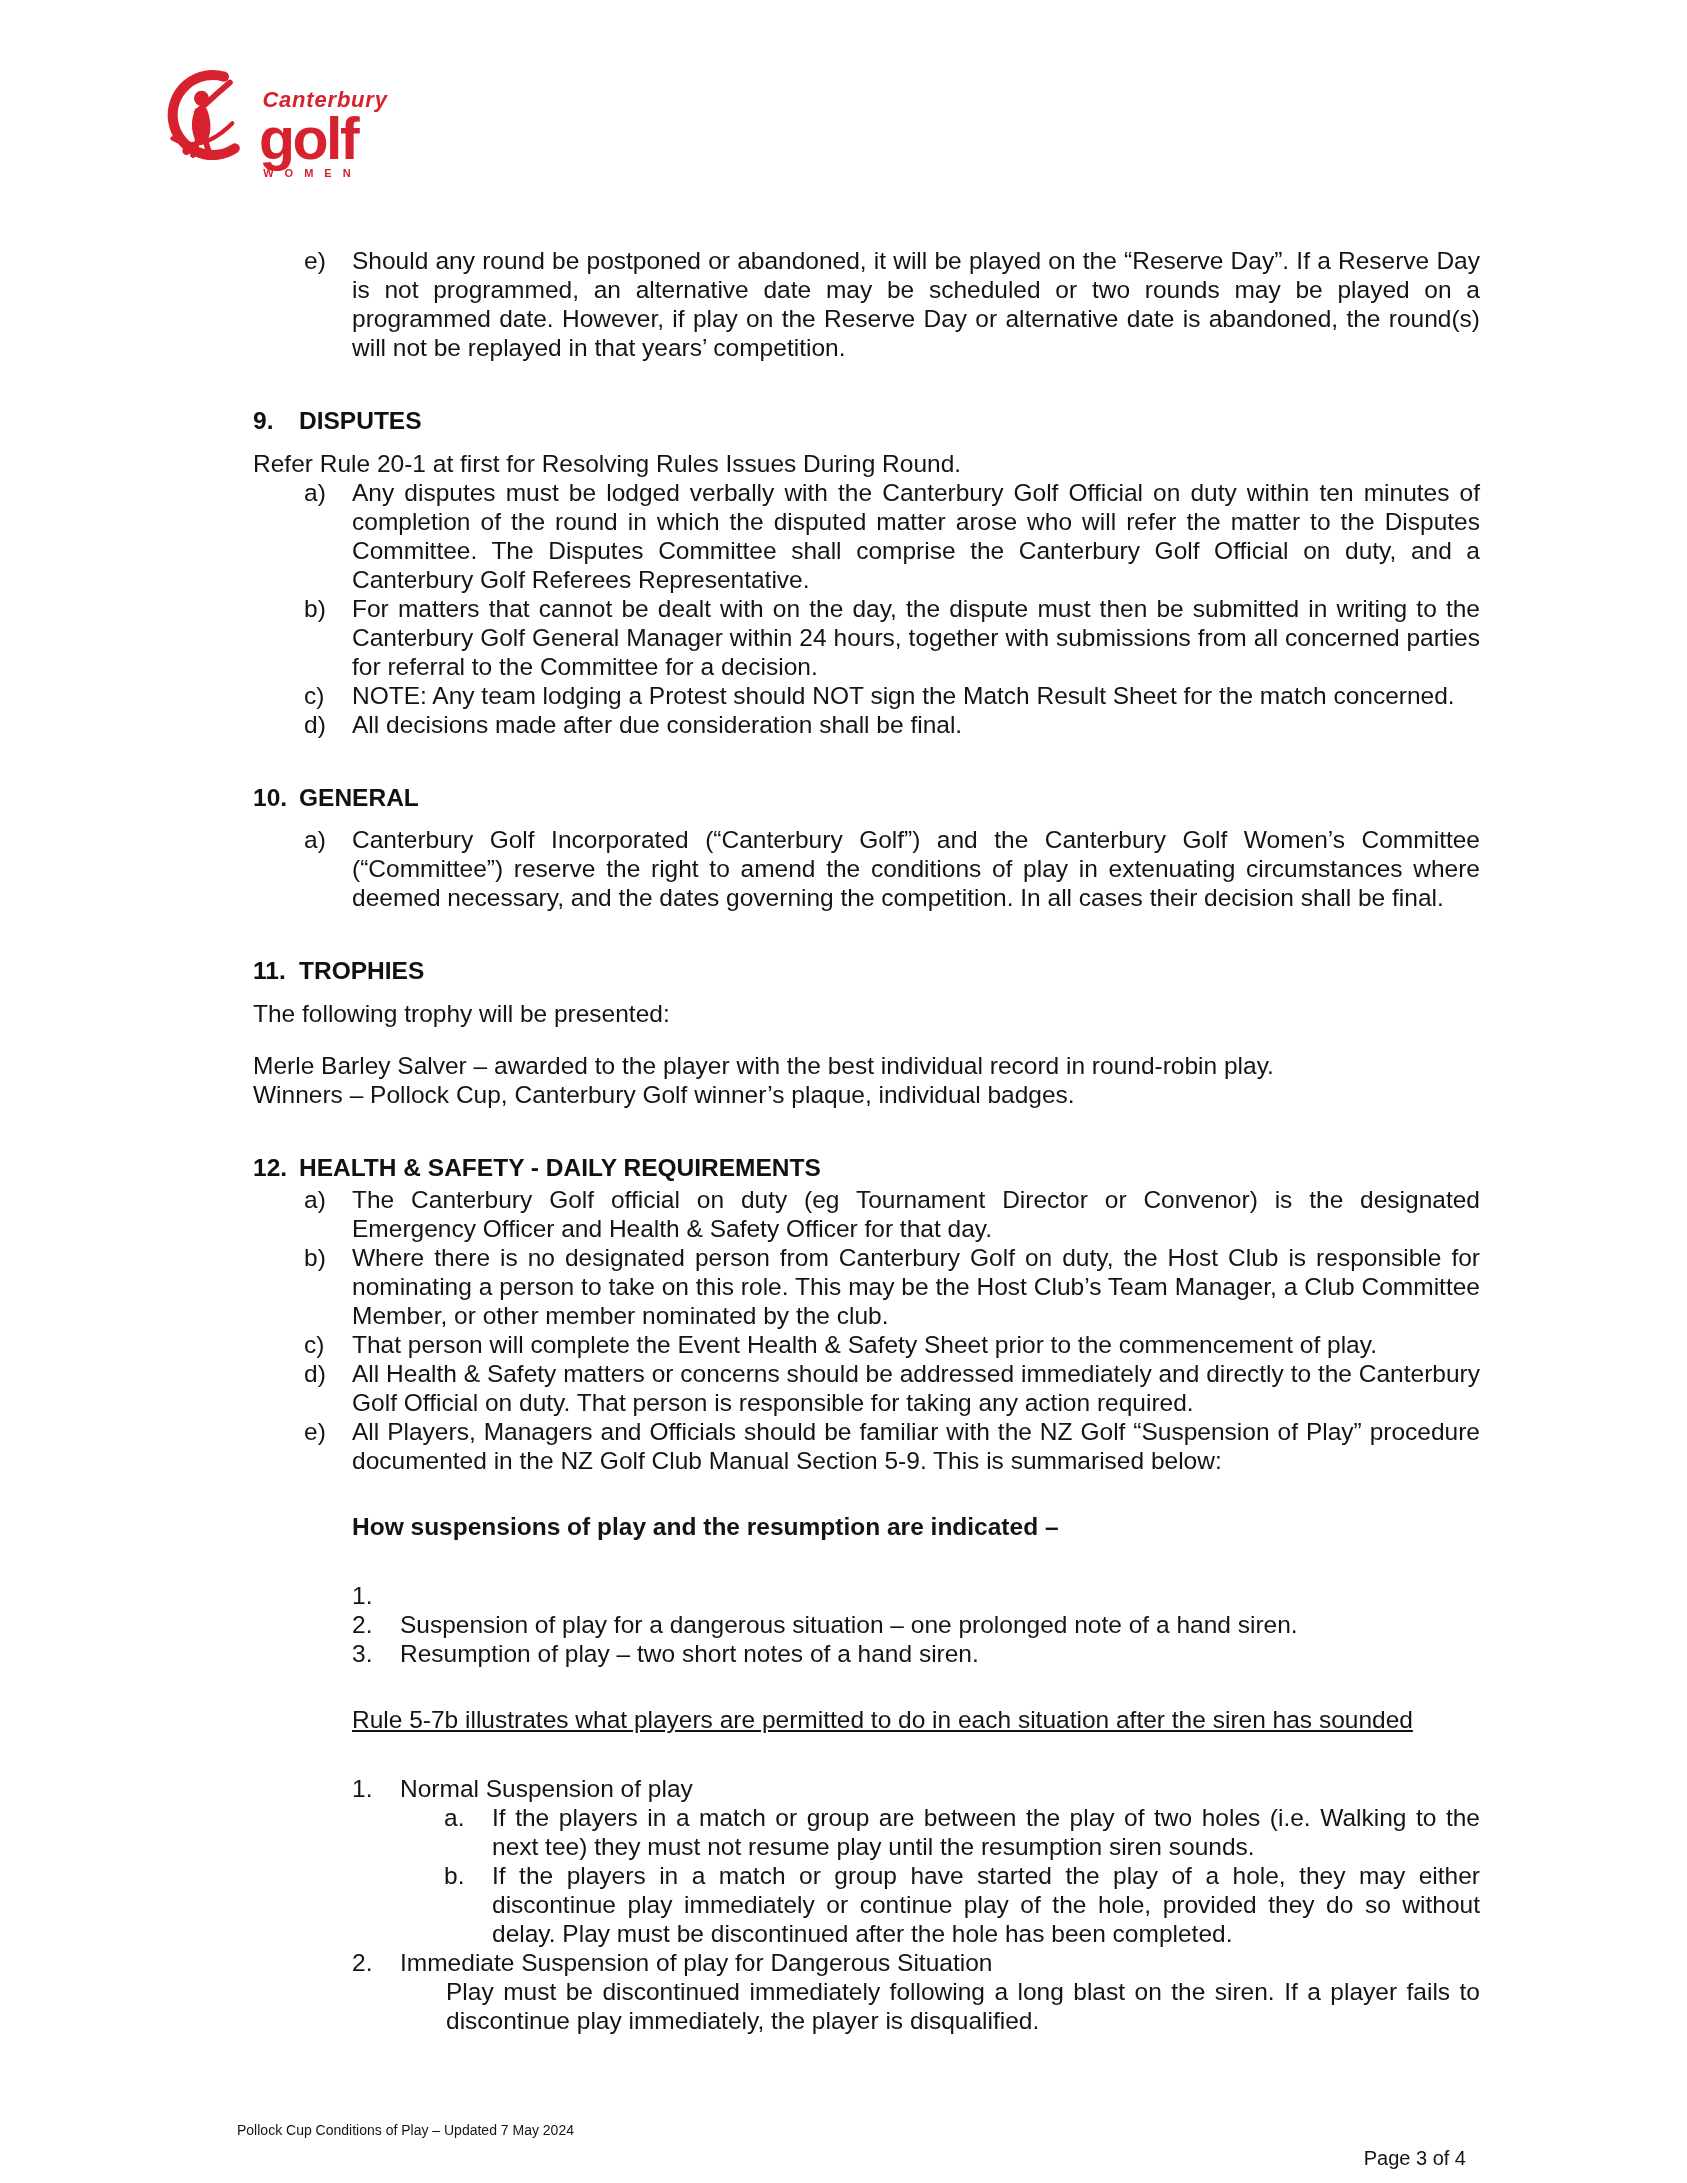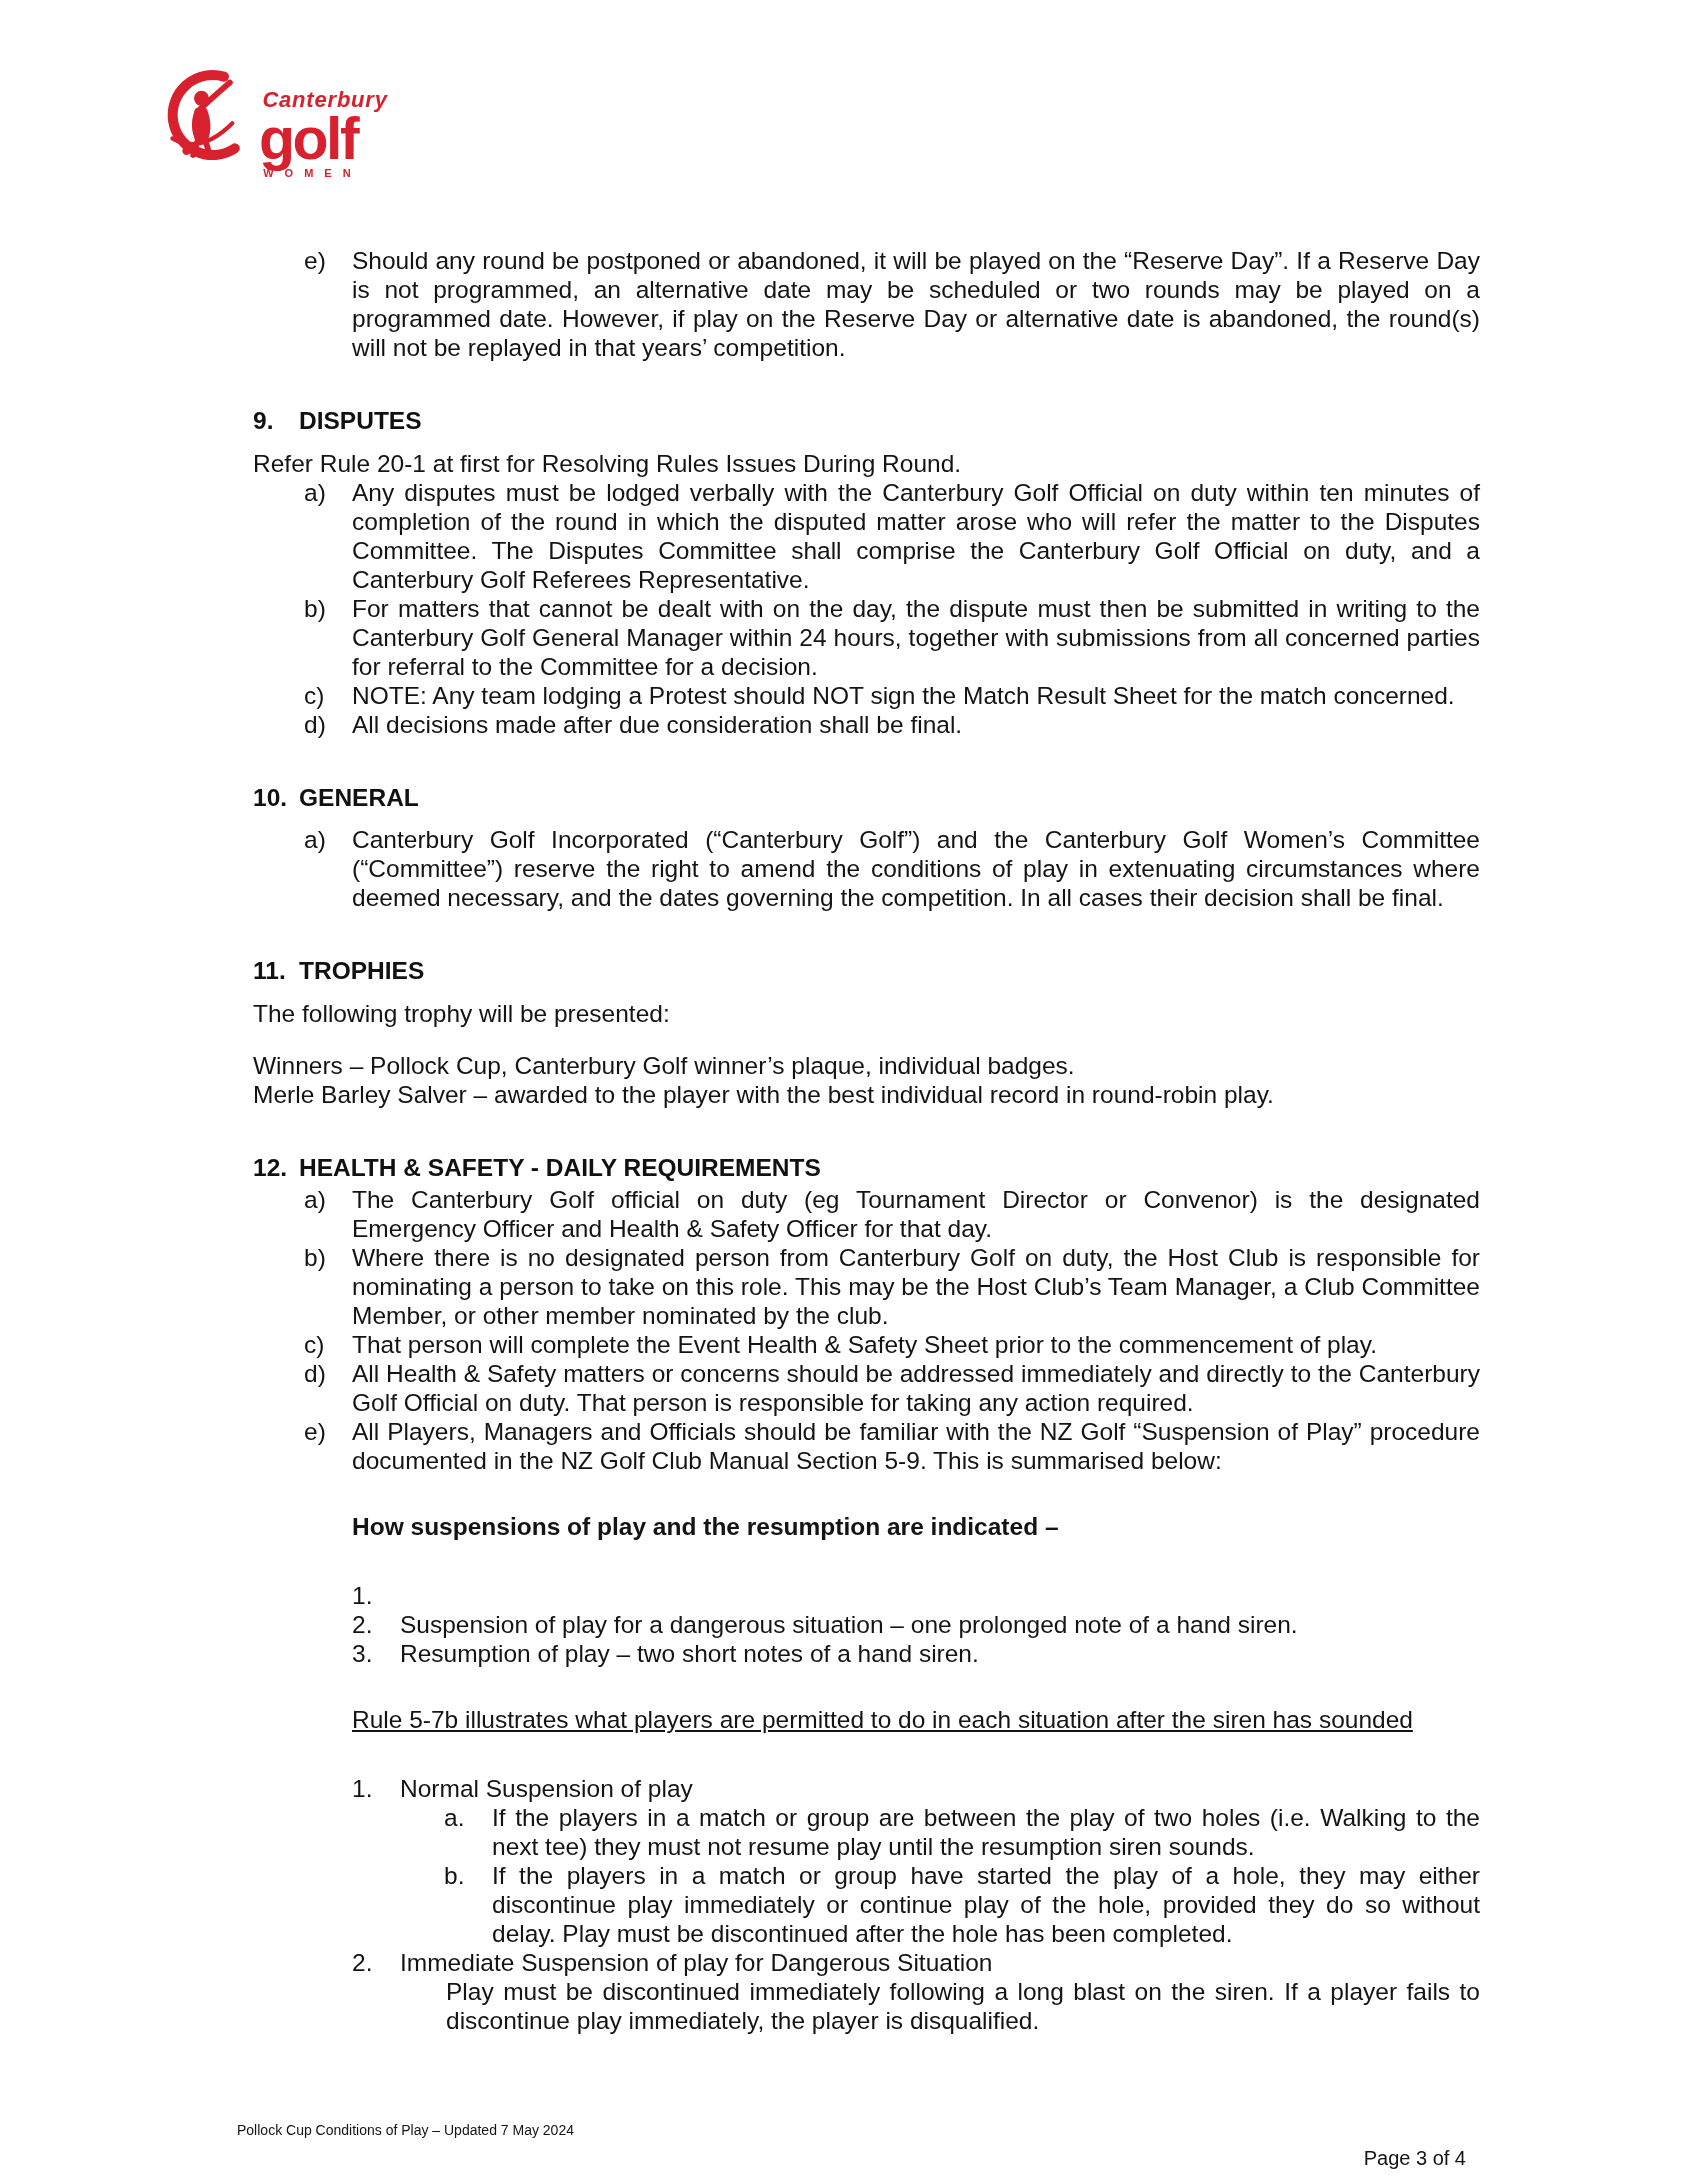--- a/index.html
+++ b/index.html
@@ -111,22 +111,22 @@
       <span class="marker">a)</span>
       <span class="txt">Canterbury Golf Incorporated (“Canterbury Golf”) and the Canterbury Golf Women’s Committee (“Committee”) reserve the right to amend the conditions of play in extenuating circumstances where deemed necessary, and the dates governing the competition. In all cases their decision shall be final.</span>
     </div>
 
     <h2>
       <span class="num">11.</span>
       <span>TROPHIES</span>
     </h2>
     <p class="plain">The following trophy will be presented:</p>
     <div class="troph-lines">
+      <div>Merle Barley Salver – awarded to the player with the best individual record in round-robin play.</div>
       <div>Winners – Pollock Cup, Canterbury Golf winner’s plaque, individual badges.</div>
-      <div>Merle Barley Salver – awarded to the player with the best individual record in round-robin play.</div>
     </div>
 
     <h2 class="tight">
       <span class="num">12.</span>
       <span>HEALTH &amp; SAFETY - DAILY REQUIREMENTS</span>
     </h2>
     <div class="li l1 just">
       <span class="marker">a)</span>
       <span class="txt">The Canterbury Golf official on duty (eg Tournament Director or Convenor) is the designated Emergency Officer and Health &amp; Safety Officer for that day.</span>
     </div>

